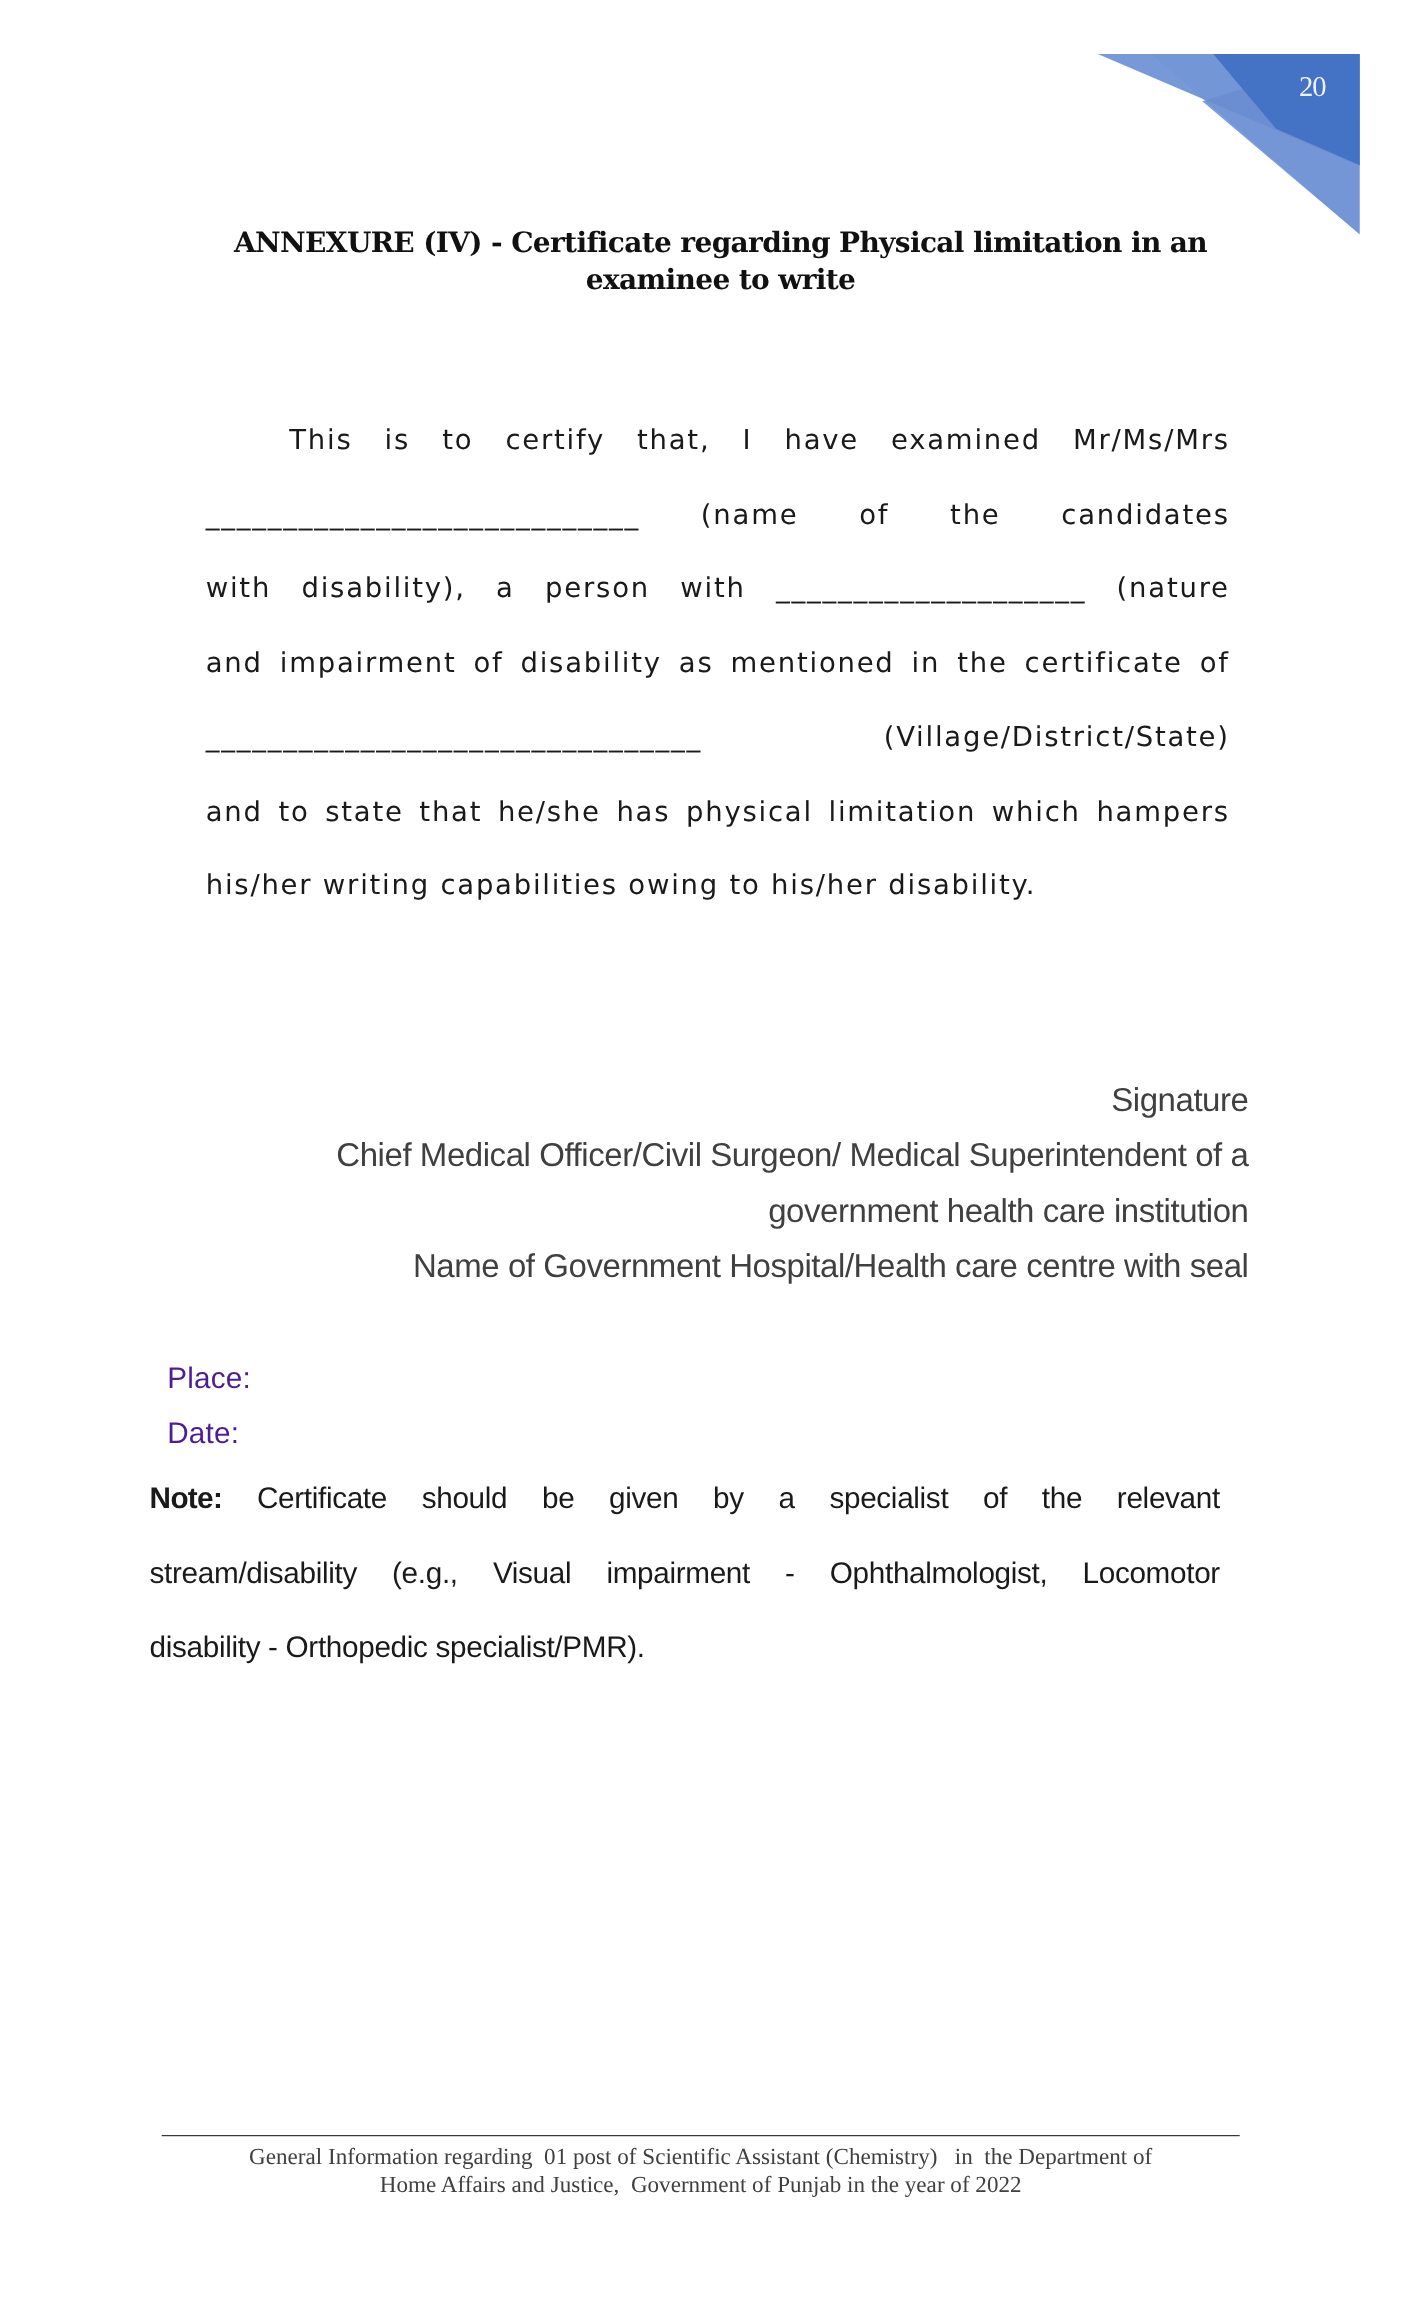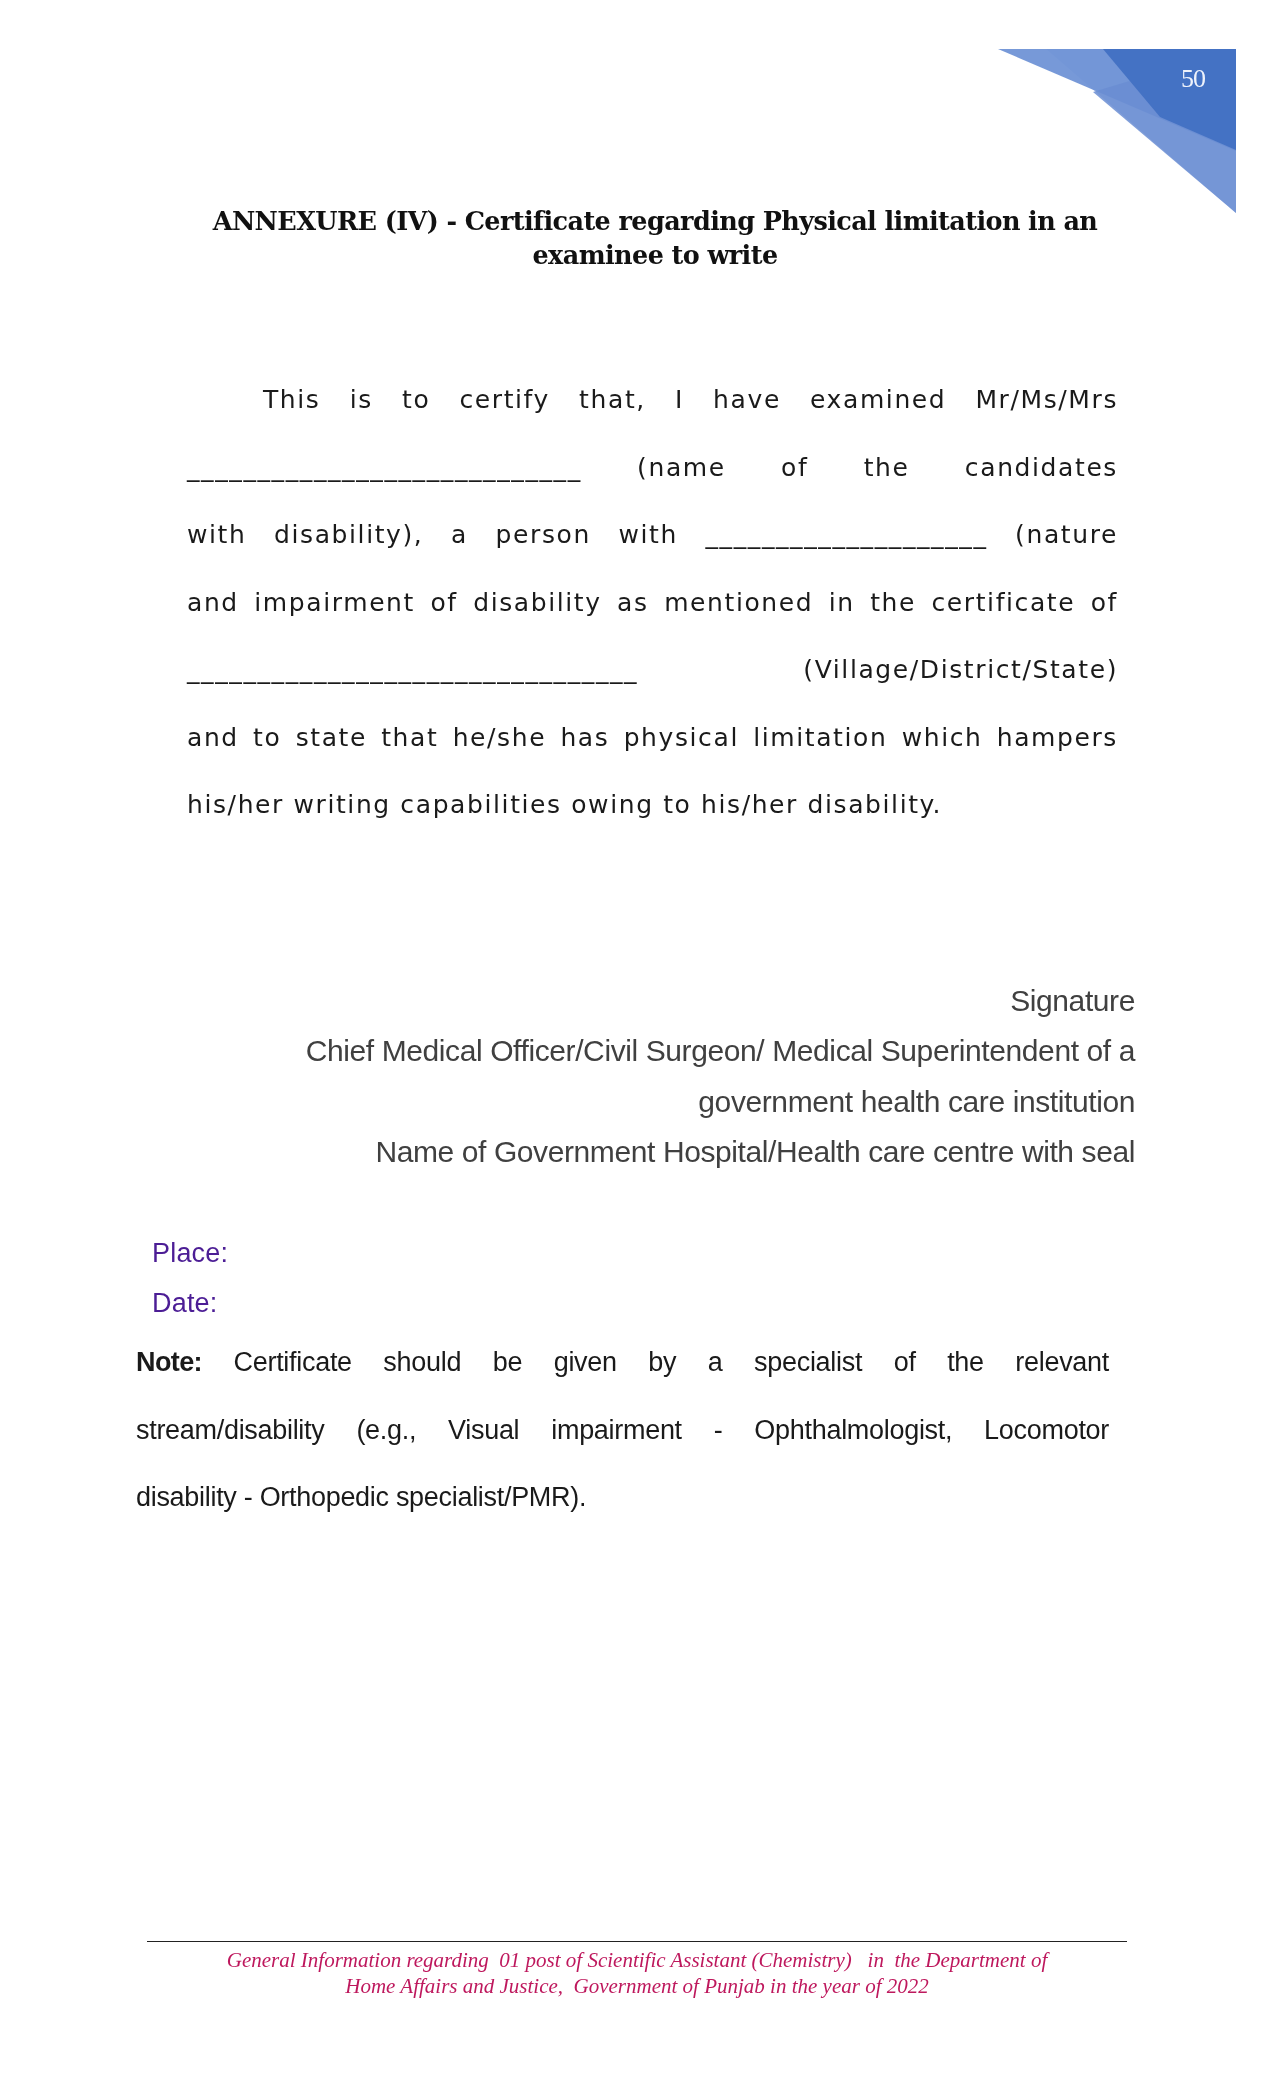--- a/index.html
+++ b/index.html
@@ -24,34 +24,34 @@
   .left-fields { position: absolute; left: 152px; top: 1228px;
     font-family: "Liberation Sans", "DejaVu Sans", sans-serif; font-size: 27px; line-height: 50.3px; color: #4c1d95; letter-spacing: 0.2px; }
   .left-fields div { height: 50.3px; }
   .note { position: absolute; left: 136px; width: 973px; top: 1329px;
     font-family: "Liberation Sans", "DejaVu Sans", sans-serif; font-size: 27px; line-height: 67.5px; color: #1a1a1a; letter-spacing: -0.3px; }
   .note .line { display: block; height: 67.5px; white-space: nowrap; text-align: justify; text-align-last: justify; }
   .note .line.last { text-align-last: left; }
   .note-label { font-weight: bold; letter-spacing: -0.6px; }
   .footer-rule { position: absolute; left: 147px; top: 1941px; width: 980px; height: 0; border-top: 1.5px solid #222222; }
   .footer { position: absolute; left: 147px; width: 980px; top: 1947px; text-align: center;
-    font-family: "Liberation Serif", "DejaVu Serif", serif; font-size: 21px; line-height: 26px; color: #be185d; font-style: italic; }
+    font-family: "Liberation Serif", "DejaVu Serif", serif; font-size: 21px; line-height: 26px; color: #404040; }
 </style>
 </head>
 <body>
 
 <div class="page">
 
   <svg class="corner" viewBox="0 0 1275 240" width="1275" height="240">
     <polygon points="1046,49 1236,49 1236,213" fill="#b4c6e9"></polygon>
     <polygon points="998,49 1236,49 1236,151" fill="#7093d6" fill-opacity="0.95"></polygon>
     <polygon points="1093,92 1236,49 1236,213" fill="#6a8dd2" fill-opacity="0.85"></polygon>
     <polygon points="1103,49 1236,49 1236,150 1160,117" fill="#4472c4"></polygon>
   </svg>
-  <div class="page-num">50</div>
+  <div class="page-num">20</div>
 
   <div class="title">
     <div>ANNEXURE (IV) - Certificate regarding Physical limitation in an</div>
     <div>examinee to write</div>
   </div>
 
   <div class="body-para">
     <span class="line first">This is to certify that, I have examined Mr/Ms/Mrs</span>
     <span class="line">____________________________ (name of the candidates</span>
     <span class="line">with disability), a person with ____________________ (nature</span>

